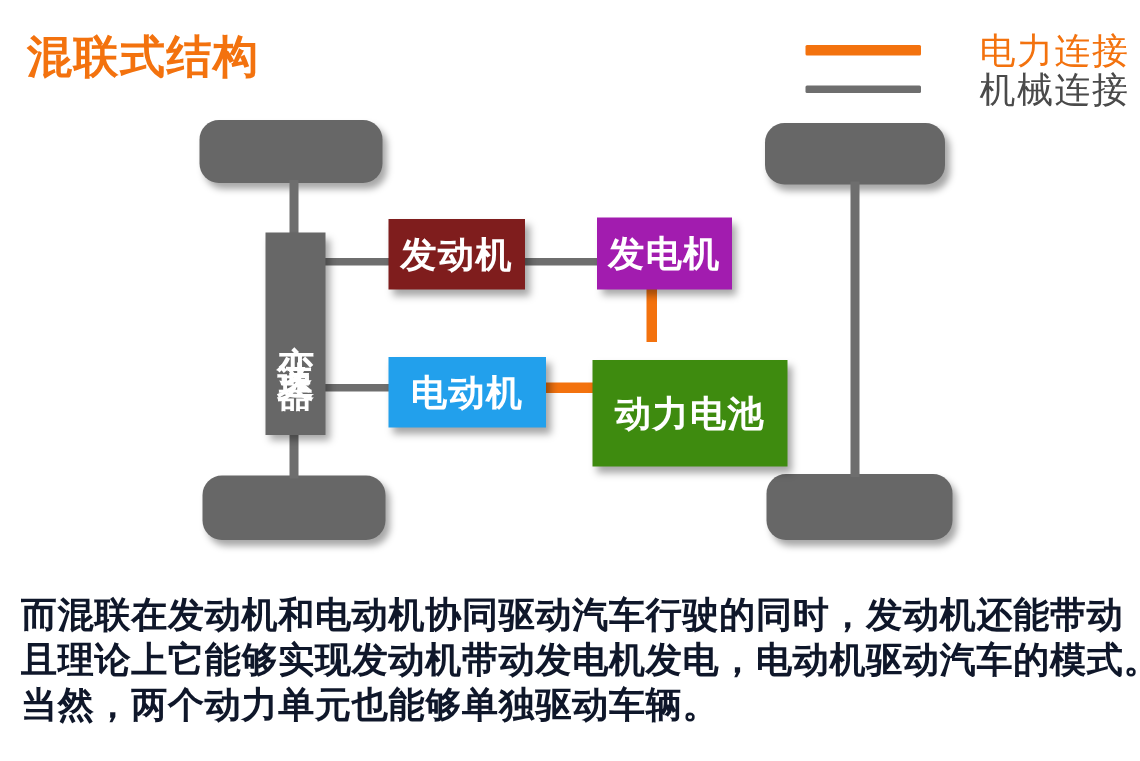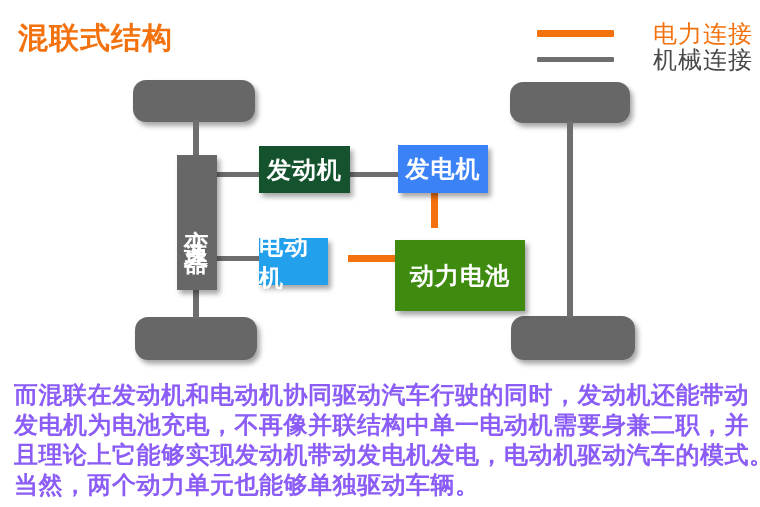--- a/index.html
+++ b/index.html
@@ -23,21 +23,21 @@
   .conn-gray{background:#6e6e6e;}
   .conn-orange{}
 
   
   .cbox{display:flex;align-items:center;justify-content:center;color:#fff;font-weight:bold;
         font-size:24px;letter-spacing:1px;box-shadow:3px 4px 5px rgba(0,0,0,0.35);z-index:3;}
   .transmission{writing-mode:vertical-rl;text-orientation:upright;letter-spacing:10px;
         font-size:25px;padding-top:4px;box-sizing:border-box;}
 
   
-  .para{left:14px;top:380px;width:744px;color:#8b5cf6;font-weight:bold;
+  .para{left:14px;top:396px;width:744px;color:#0f172a;font-weight:bold;
         font-size:24px;line-height:30px;letter-spacing:0.5px;}
   .para .pline{white-space:nowrap;}
 </style>
 </head>
 <body>
 
 <div id="page">
 
   <div class="abs title" style="color: rgb(243, 114, 14);">混联式结构</div>
 
@@ -57,28 +57,27 @@
   <div class="abs axle" style="left:567px;top:121px;width:6px;height:197px;"></div>
 
   <div class="abs conn-gray" style="left:215px;top:172px;width:46px;height:5px;"></div>
   <div class="abs conn-gray" style="left:348px;top:172px;width:52px;height:5px;"></div>
   <div class="abs conn-gray" style="left:215px;top:256px;width:46px;height:5px;"></div>
   <div class="abs conn-orange" style="left: 348px; top: 255px; width: 49px; height: 7px; background-color: rgb(243, 114, 14);"></div>
   <div class="abs conn-orange" style="left: 431px; top: 191px; width: 7px; height: 37px; background-color: rgb(243, 114, 14);"></div>
 
   <div class="abs cbox transmission" style="left: 177px; top: 155px; width: 40px; height: 135px; background-color: rgb(103, 103, 103);">变速器</div>
 
-  <div class="abs cbox" style="left: 259px; top: 146px; width: 91px; height: 47px; background-color: #14532d;">发动机</div>
+  <div class="abs cbox" style="left: 259px; top: 146px; width: 91px; height: 47px; background-color: #7f1d1d;">发动机</div>
 
-  <div class="abs cbox" style="left: 398px; top: 145px; width: 90px; height: 48px; background-color: #3b82f6;">发电机</div>
+  <div class="abs cbox" style="left: 398px; top: 145px; width: 90px; height: 48px; background-color: #a21caf;">发电机</div>
 
-  <div class="abs cbox" style="left: 259px; top: 238px; width: 69px; height: 47px; background-color: rgb(34, 160, 236);">电动机</div>
+  <div class="abs cbox" style="left: 259px; top: 238px; width: 105px; height: 47px; background-color: rgb(34, 160, 236);">电动机</div>
 
   <div class="abs cbox" style="left: 395px; top: 240px; width: 130px; height: 71px; background-color: rgb(62, 139, 15);">动力电池</div>
 
   <div class="abs para">
     <div class="pline">而混联在发动机和电动机协同驱动汽车行驶的同时，发动机还能带动</div>
-    <div class="pline">发电机为电池充电，不再像并联结构中单一电动机需要身兼二职，并</div>
     <div class="pline">且理论上它能够实现发动机带动发电机发电，电动机驱动汽车的模式。</div>
     <div class="pline">当然，两个动力单元也能够单独驱动车辆。</div>
   </div>
 
 </div>
 
 </body></html>

